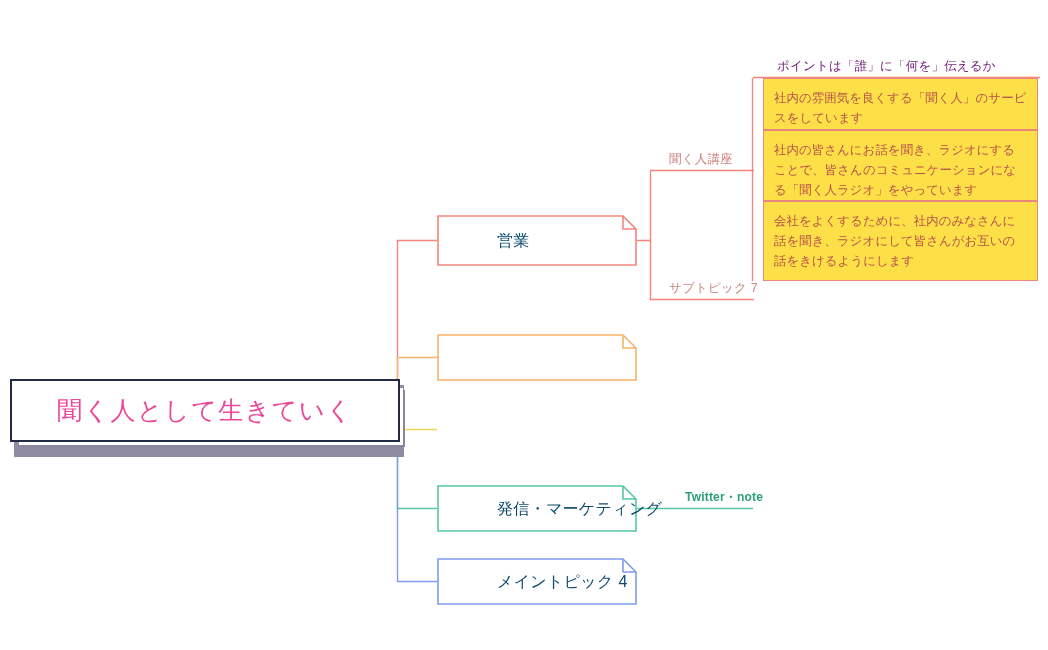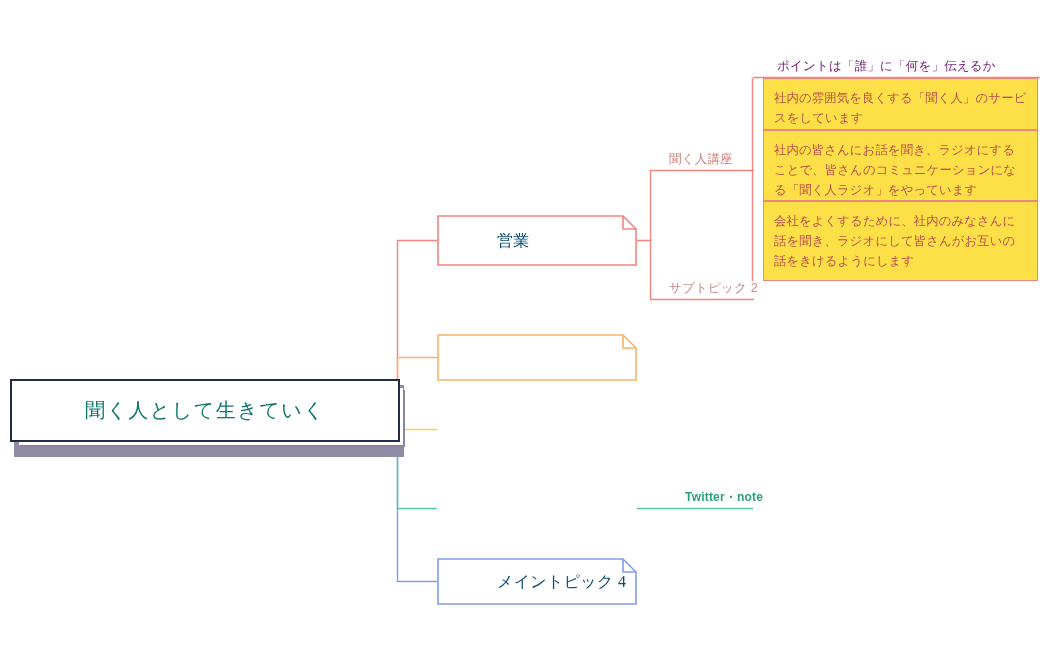--- a/index.html
+++ b/index.html
@@ -45,22 +45,22 @@
     justify-content: center;
     box-shadow: 6px 6px 0 -3px #ffffff, 8px 8px 0 -3px #8a86a0;
     z-index: 3;
   }
   .central-shadow {
     position: absolute;
     background: #8f8ba4;
     z-index: 1;
   }
   .central-label {
-    font-size: 20px;
-    color: #0f766e;
+    font-size: 25px;
+    color: #ec4899;
     letter-spacing: 1.5px;
     white-space: nowrap;
   }
 
   
   .topic {
     position: absolute;
     box-sizing: border-box;
     background: #ffffff;
     z-index: 3;
@@ -170,37 +170,46 @@
   <div class="topic" style="left:437px; top:334px; width:200px; height:47px;">
     <div class="fold-bg"></div>
     <div class="fold-border">
       <svg viewBox="0 0 200 47" preserveAspectRatio="none">
         <path d="M1 1 L186 1 L199 14 L199 46 L1 46 Z M186 1 L186 14 L199 14" stroke="#f6b26b"></path>
       </svg>
     </div>
   </div>
 
 
-
-  <div class="topic" style="left:437px; top:558px; width:200px; height:47px;font-family:Liberation Serif, serif;">
+  <div class="topic" style="left:437px; top:485px; width:200px; height:47px;">
+    <div class="fold-bg"></div>
+    <div class="fold-border">
+      <svg viewBox="0 0 200 47" preserveAspectRatio="none">
+        <path d="M1 1 L186 1 L199 14 L199 46 L1 46 Z M186 1 L186 14 L199 14" stroke="#54c9a0"></path>
+      </svg>
+    </div>
+    <span class="topic-label">発信・マーケティング</span>
+  </div>
+
+  <div class="topic" style="left:437px; top:558px; width:200px; height:47px;">
     <div class="fold-bg"></div>
     <div class="fold-border">
       <svg viewBox="0 0 200 47" preserveAspectRatio="none">
         <path d="M1 1 L186 1 L199 14 L199 46 L1 46 Z M186 1 L186 14 L199 14" stroke="#7f9ded"></path>
       </svg>
     </div>
     <span class="topic-label">メイントピック 4</span>
   </div>
 
   <div class="lineitem" style="left:651px; top:142px; width:105px; height:29px;">
     <span class="lbl" style="color:#cf7f7a;">聞く人講座</span>
   </div>
 
   <div class="lineitem" style="left:651px; top:271px; width:105px; height:29px;">
-    <span class="lbl" style="color:#c98a86;">サブトピック 2</span>
+    <span class="lbl" style="color:#c98a86;">サブトピック 7</span>
   </div>
 
   <div class="lineitem" style="left:637px; top:480px; width:118px; height:29px;">
     <span class="lbl" style="color:#2c9e79; left:26px; font-weight:bold; font-size:12px;margin-left:22px;">Twitter・note</span>
   </div>
 
   <div class="lineitem" style="left:753px; top:49px; width:287px; height:29px;">
     <span class="lbl" style="color:#701a75; left:24px;">ポイントは「誰」に「何を」伝えるか</span>
   </div>
 

